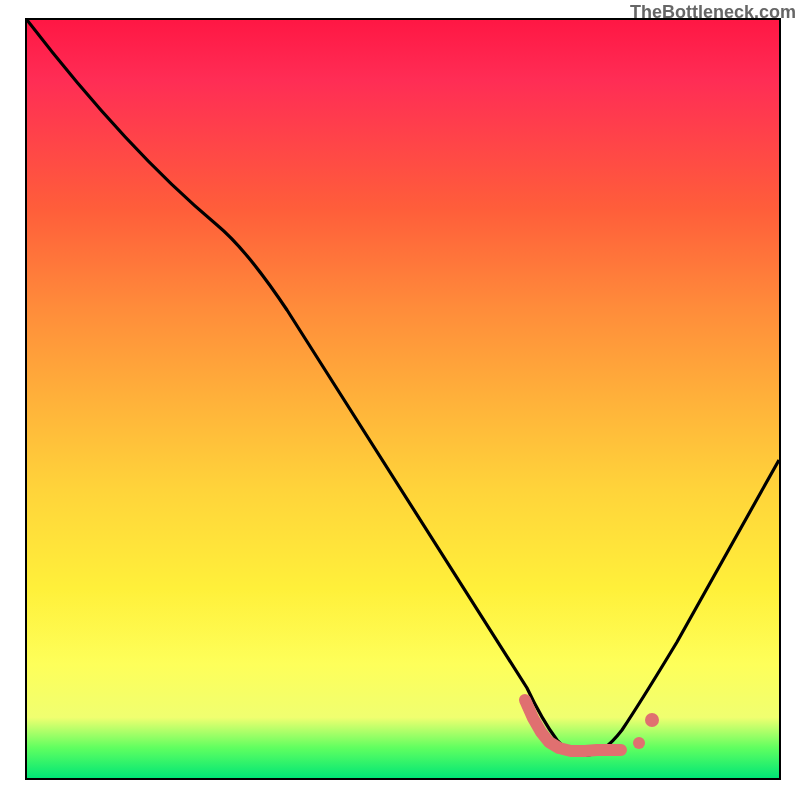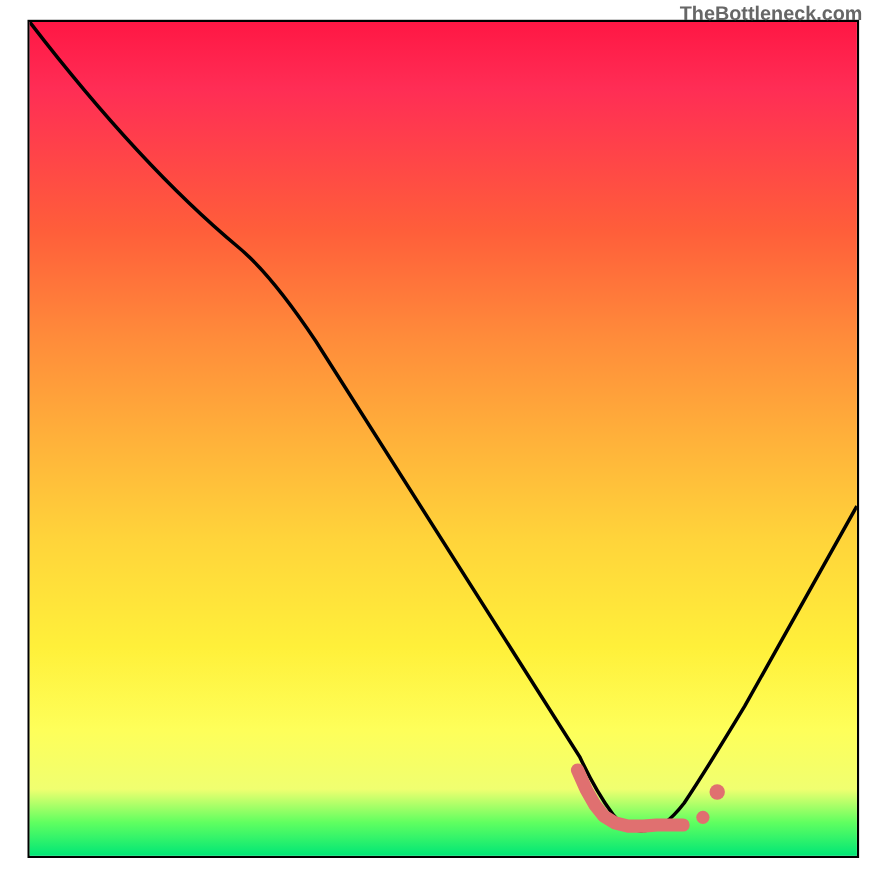--- a/index.html
+++ b/index.html
@@ -12,21 +12,21 @@
     font-family: Arial, sans-serif;
   }
   .container {
     width: 800px;
     height: 800px;
     position: relative;
   }
   .watermark {
     position: absolute;
     top: 2px;
-    right: 16px;
+    right: 4px;
     color: #666;
     font-size: 18px;
     font-weight: bold;
     z-index: 20;
   }
   .plot-area {
     position: absolute;
     left: 25px;
     top: 18px;
     width: 752px;

